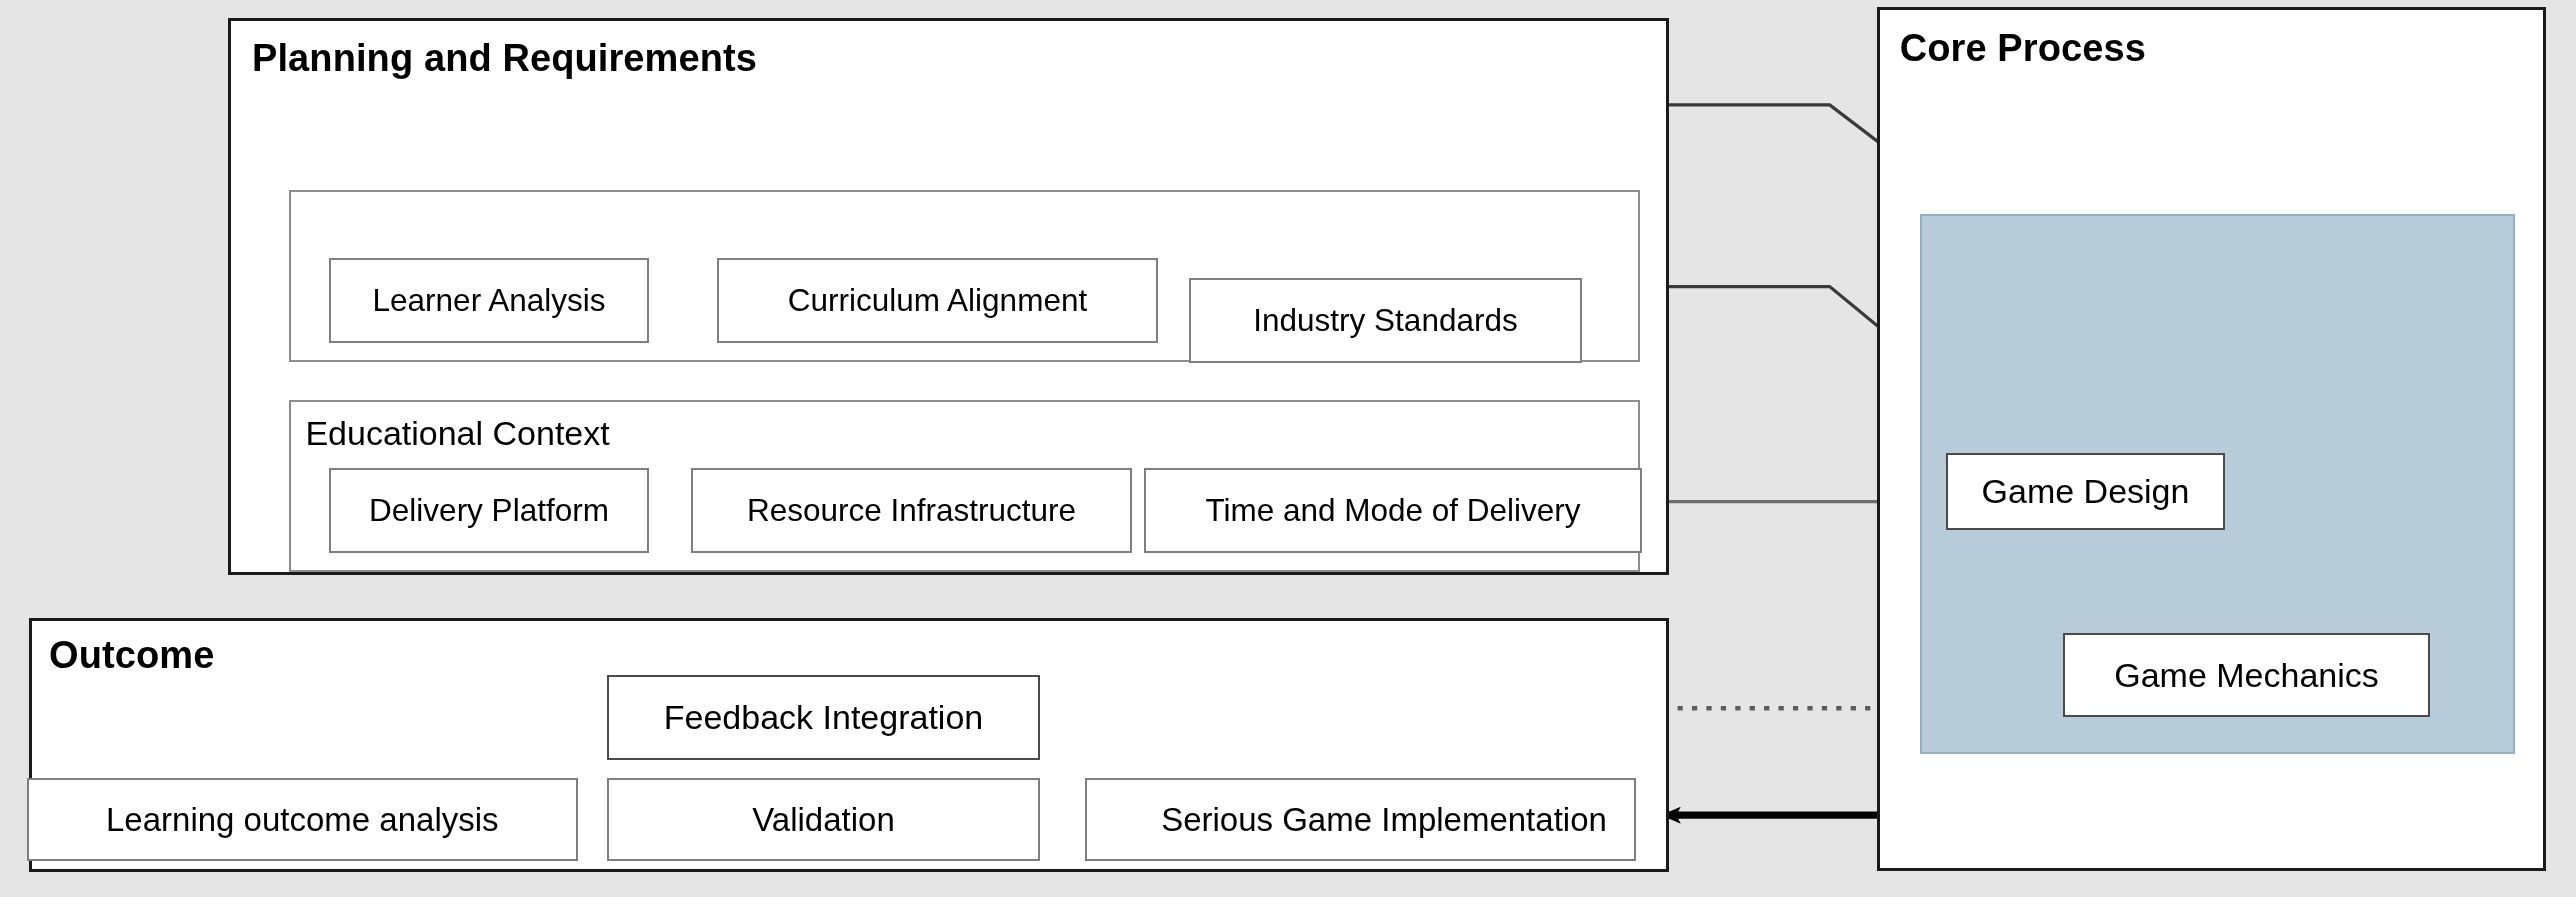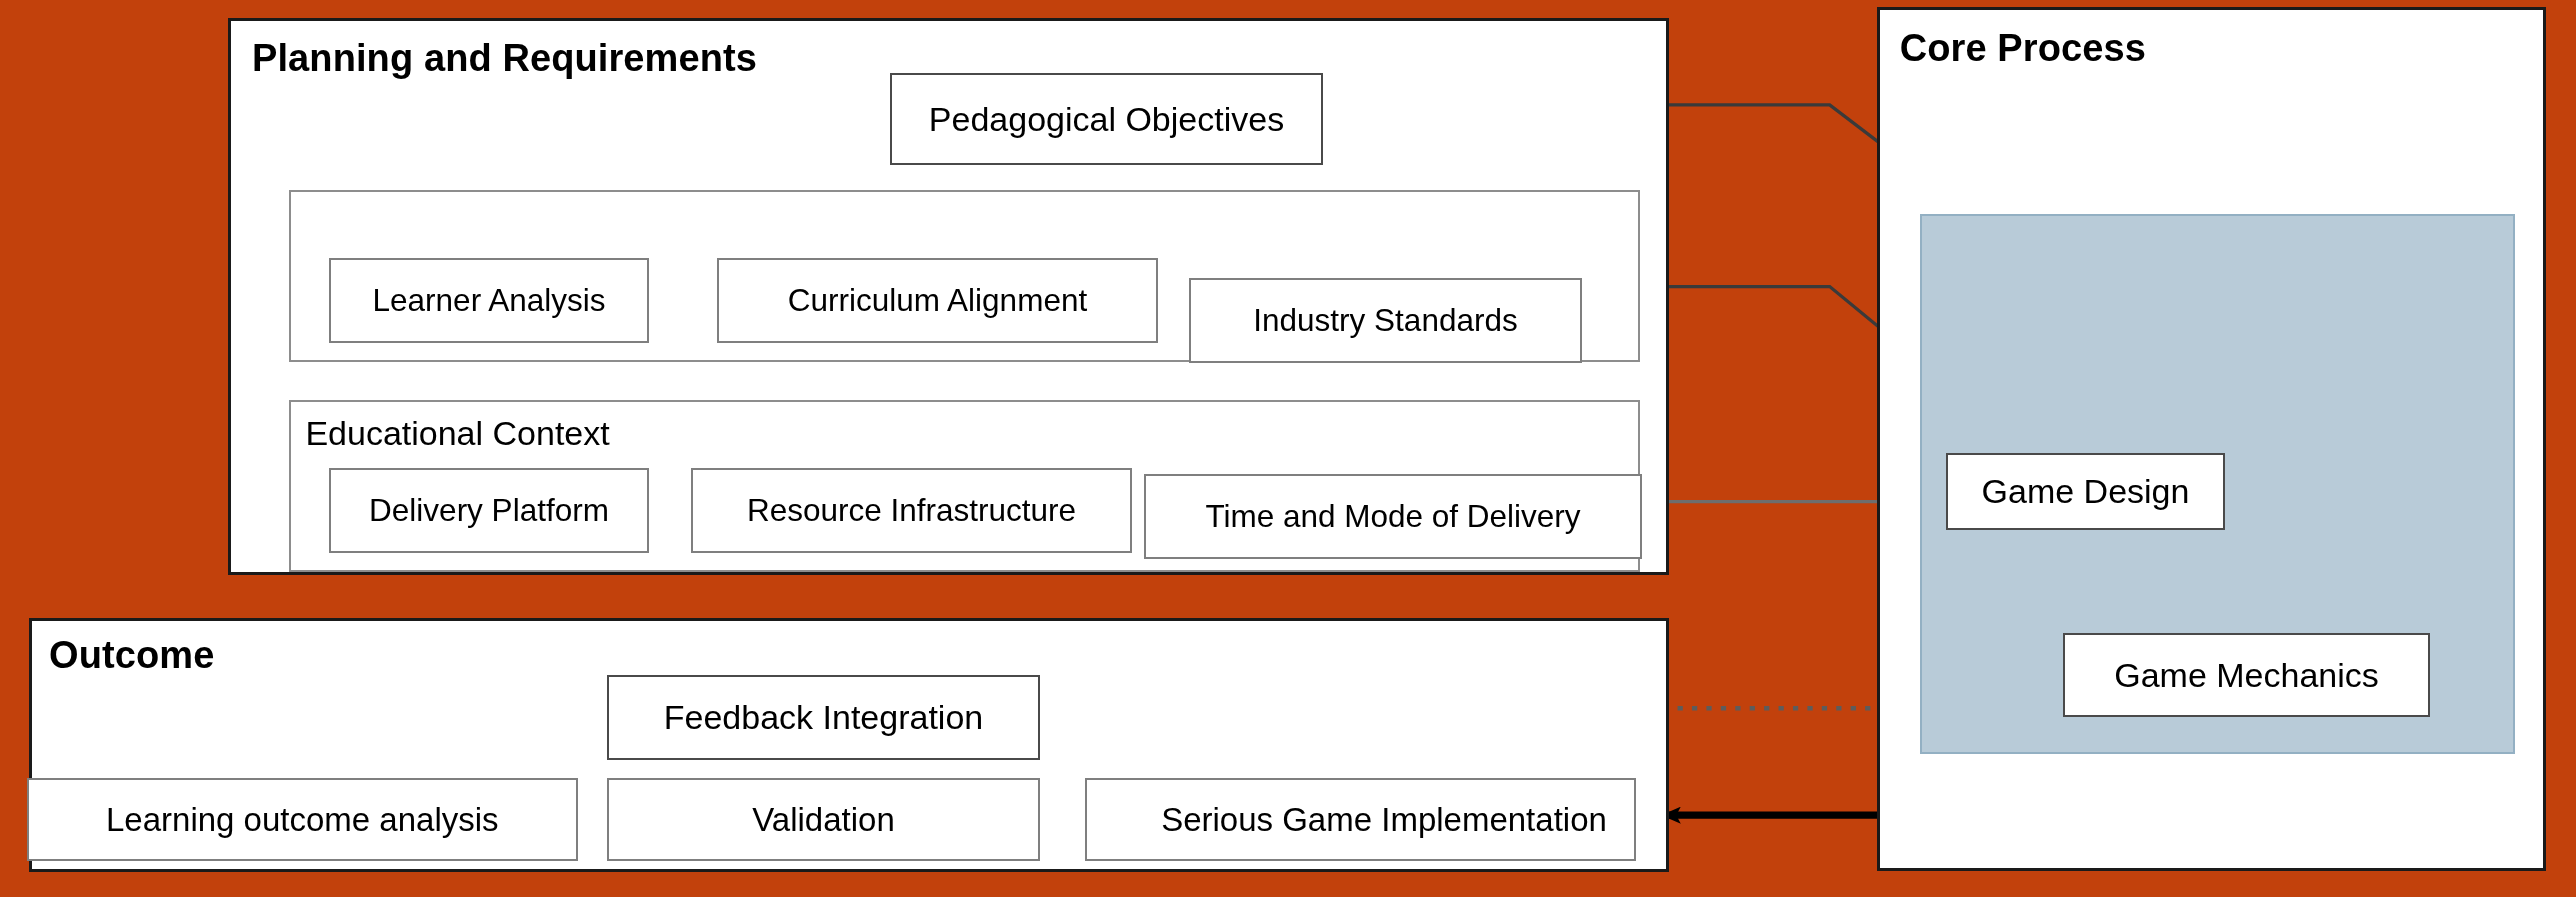--- a/index.html
+++ b/index.html
@@ -7,21 +7,21 @@
     padding: 0;
     background: #ffffff;
   }
   body {
     font-family: "Liberation Sans", sans-serif;
   }
   #stage {
     position: relative;
     width: 2576px;
     height: 897px;
-    background: #c2410c;
+    background: #e5e5e5;
     overflow: hidden;
   }
   #edges {
     position: absolute;
     left: 0;
     top: 0;
     width: 2576px;
     height: 905px;
     pointer-events: none;
   }
@@ -124,23 +124,20 @@
     <path d="M 3280 500 C 3195 575, 3190 665, 3230 740" fill="none" stroke="#000000" stroke-width="10" marker-start="url(#ah-curve)" marker-end="url(#ah-curve)"></path>
 
     <path d="M 3232 890 C 3192 965, 3205 1010, 3275 1065" fill="none" stroke="#000000" stroke-width="10" marker-start="url(#ah-curve)" marker-end="url(#ah-curve)"></path>
 
     <path d="M 3455 500 C 3560 640, 3560 930, 3460 1065" fill="none" stroke="#000000" stroke-width="10" marker-start="url(#ah-curve)" marker-end="url(#ah-curve)"></path>
   </svg>
 
   <div class="panel" style="left:228px; top:18.4px; width:1441px; height:557px;">
     <div class="panel-title" style="left:21px; top:15.7px; font-size:38px;">Planning and Requirements</div>
 
-    <div class="node dark" style="left:659px; top:52px; width:433px; height:92px; font-size:34px;">
-      <span>Pedagogical Objectives</span>
-    </div>
 
     <div class="group" style="left:58px; top:169px; width:1351px; height:172px;">
 
       <div class="node" style="left:38px; top:66px; width:320px; height:85px; font-size:31.5px;">
         <span>Learner Analysis</span>
       </div>
 
       <div class="node" style="left:408px; top:66px; width:441px; height:85px; font-size:31.5px;margin-left:18px;">
         <span>Curriculum Alignment</span>
       </div>
@@ -154,21 +151,21 @@
       <div class="group-title" style="left:14.4px; top:11.8px; font-size:34px;">Educational Context</div>
 
       <div class="node" style="left:38px; top:66px; width:320px; height:85px; font-size:31.5px;">
         <span>Delivery Platform</span>
       </div>
 
       <div class="node" style="left:400px; top:66px; width:441px; height:85px; font-size:31.5px;">
         <span>Resource Infrastructure</span>
       </div>
 
-      <div class="node" style="left:853px; top:72px; width:498px; height:85px; font-size:31.5px;">
+      <div class="node" style="left:853px; top:66px; width:498px; height:85px; font-size:31.5px;">
         <span>Time and Mode of Delivery</span>
       </div>
     </div>
   </div>
 
   <div class="panel" style="left:1877px; top:6.6px; width:669px; height:864px;">
     <div class="panel-title" style="left:19.7px; top:17px; font-size:38px;">Core Process</div>
   </div>
 
   <div class="shaded" style="left:1920px; top:214px; width:595px; height:540px;"></div>

